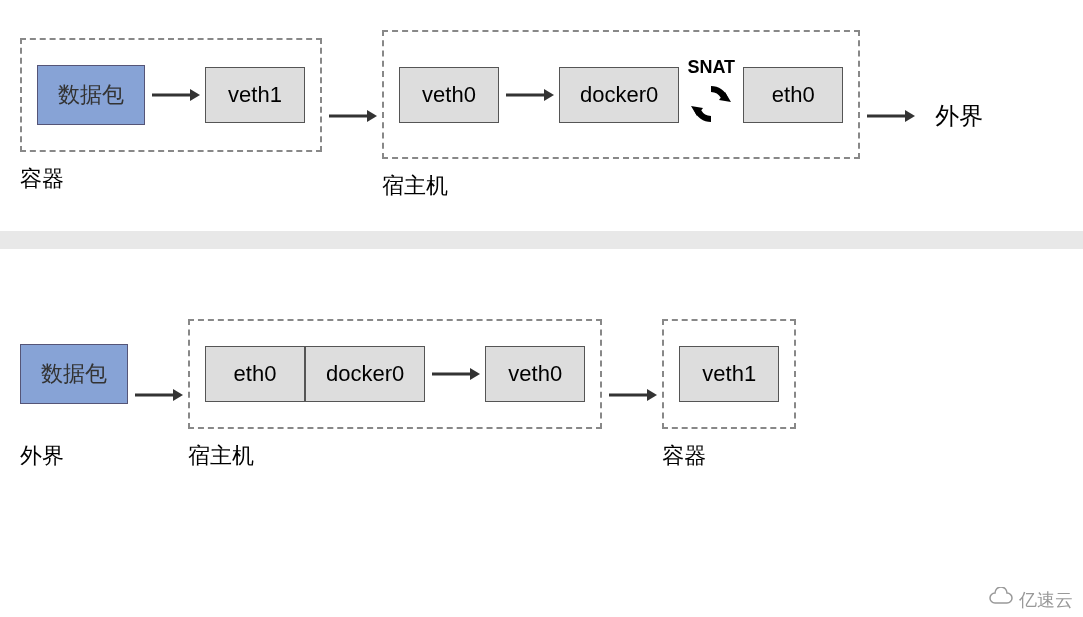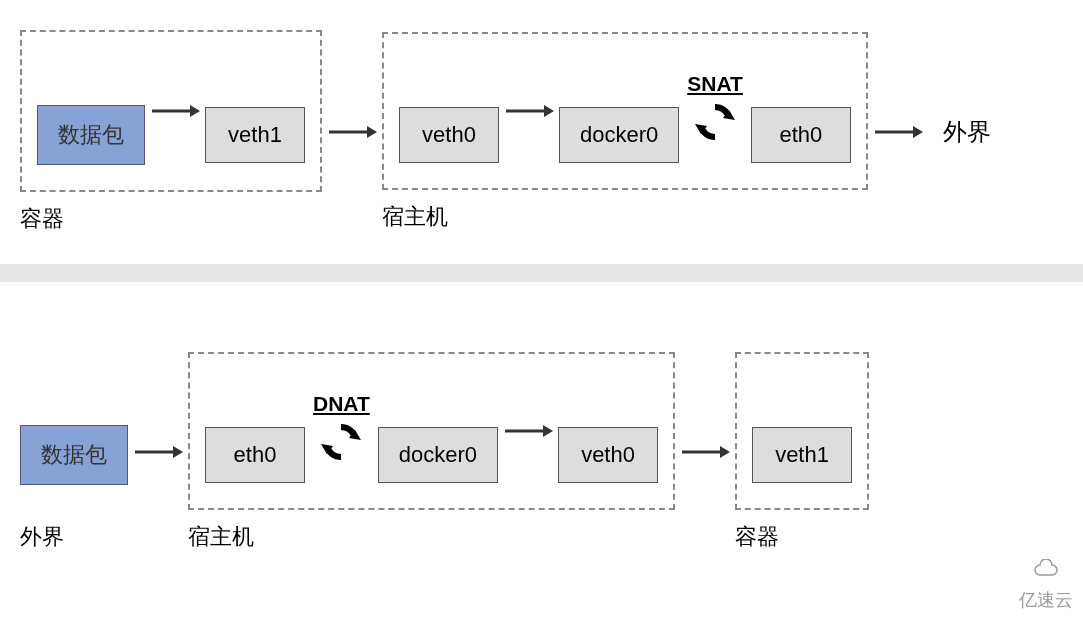--- a/index.html
+++ b/index.html
@@ -2,31 +2,31 @@
 <html><head>
   <meta charset="utf-8">
   <style>
     * { box-sizing: border-box; margin: 0; padding: 0; }
     body { font-family: Arial, "Microsoft YaHei", sans-serif; background: #fff; width: 1083px; height: 617px; position: relative; }
     .diagram { position: relative; }
     .diagram1 { padding: 30px 20px 20px 20px; }
     .diagram2 { padding: 60px 20px 20px 20px; }
     .row { display: flex; align-items: center; }
     .group { border: 2px dashed #888; padding: 25px 15px; display: flex; align-items: center; position: relative; }
-    .box { border: 1px solid #555; background: #ddd; padding: 14px 20px; font-size: 22px; min-width: 100px; text-align: center; margin-top: 48px; }
+    .box { border: 1px solid #555; background: #ddd; padding: 14px 20px; font-size: 22px; min-width: 100px; text-align: center; }
     .box-blue { background: #87a3d6; border: 1px solid #557; color: #333; }
     .arrow { width: 60px; display: flex; align-items: center; justify-content: center; }
     .arrow svg { width: 50px; height: 20px; }
     .group-label { text-align: left; font-size: 22px; margin-top: 12px; }
     .label-outside { font-size: 24px; padding: 0 15px; white-space: nowrap; }
     .nat-col { display: flex; flex-direction: column; align-items: center; margin: 0 8px; }
-    .nat-label { font-size: 21px; font-weight: bold; margin-bottom: 2px; text-decoration: underline; }
+    .nat-label { font-size: 18px; font-weight: bold; margin-bottom: 2px; }
     .cycle-icon svg { width: 48px; height: 48px; }
     .divider { height: 18px; background: #e8e8e8; margin: 10px 0; }
-    .watermark { position: absolute; right: 10px; bottom: 5px; font-size: 18px; color: #999; display: flex; align-items: center; gap: 4px; flex-direction: column; }
+    .watermark { position: absolute; right: 10px; bottom: 5px; font-size: 18px; color: #999; display: flex; align-items: center; gap: 4px; }
     .watermark svg { width: 28px; height: 20px; }
     .cols { display: flex; flex-direction: column; align-items: stretch; }
   </style>
 </head>
 <body>
 
 <div class="diagram diagram1">
   <div class="row">
 
     <div class="cols">
@@ -98,31 +98,20 @@
     <div class="arrow">
       <svg viewBox="0 0 50 20">
           <line x1="2" y1="10" x2="40" y2="10" stroke="#333" stroke-width="3"></line>
           <polygon points="40,4 50,10 40,16" fill="#333"></polygon>
         </svg>
     </div>
 
     <div class="cols">
       <div class="group">
         <div class="box">eth0</div>
-        <div class="nat-col">
-          <div class="nat-label">DNAT</div>
-          <div class="cycle-icon">
-            <svg viewBox="0 0 48 48">
-                <path d="M24 6 A18 18 0 0 1 41 18 L34 18 A12 12 0 0 0 24 12 Z" fill="#000"></path>
-                <polygon points="38,12 44,22 32,20" fill="#000"></polygon>
-                <path d="M24 42 A18 18 0 0 1 7 30 L14 30 A12 12 0 0 0 24 36 Z" fill="#000"></path>
-                <polygon points="10,36 4,26 16,28" fill="#000"></polygon>
-              </svg>
-          </div>
-        </div>
         <div class="box">docker0</div>
         <div class="arrow">
           <svg viewBox="0 0 50 20">
               <line x1="2" y1="10" x2="40" y2="10" stroke="#333" stroke-width="3"></line>
               <polygon points="40,4 50,10 40,16" fill="#333"></polygon>
             </svg>
         </div>
         <div class="box">veth0</div>
       </div>
       <div class="group-label">宿主机</div>

